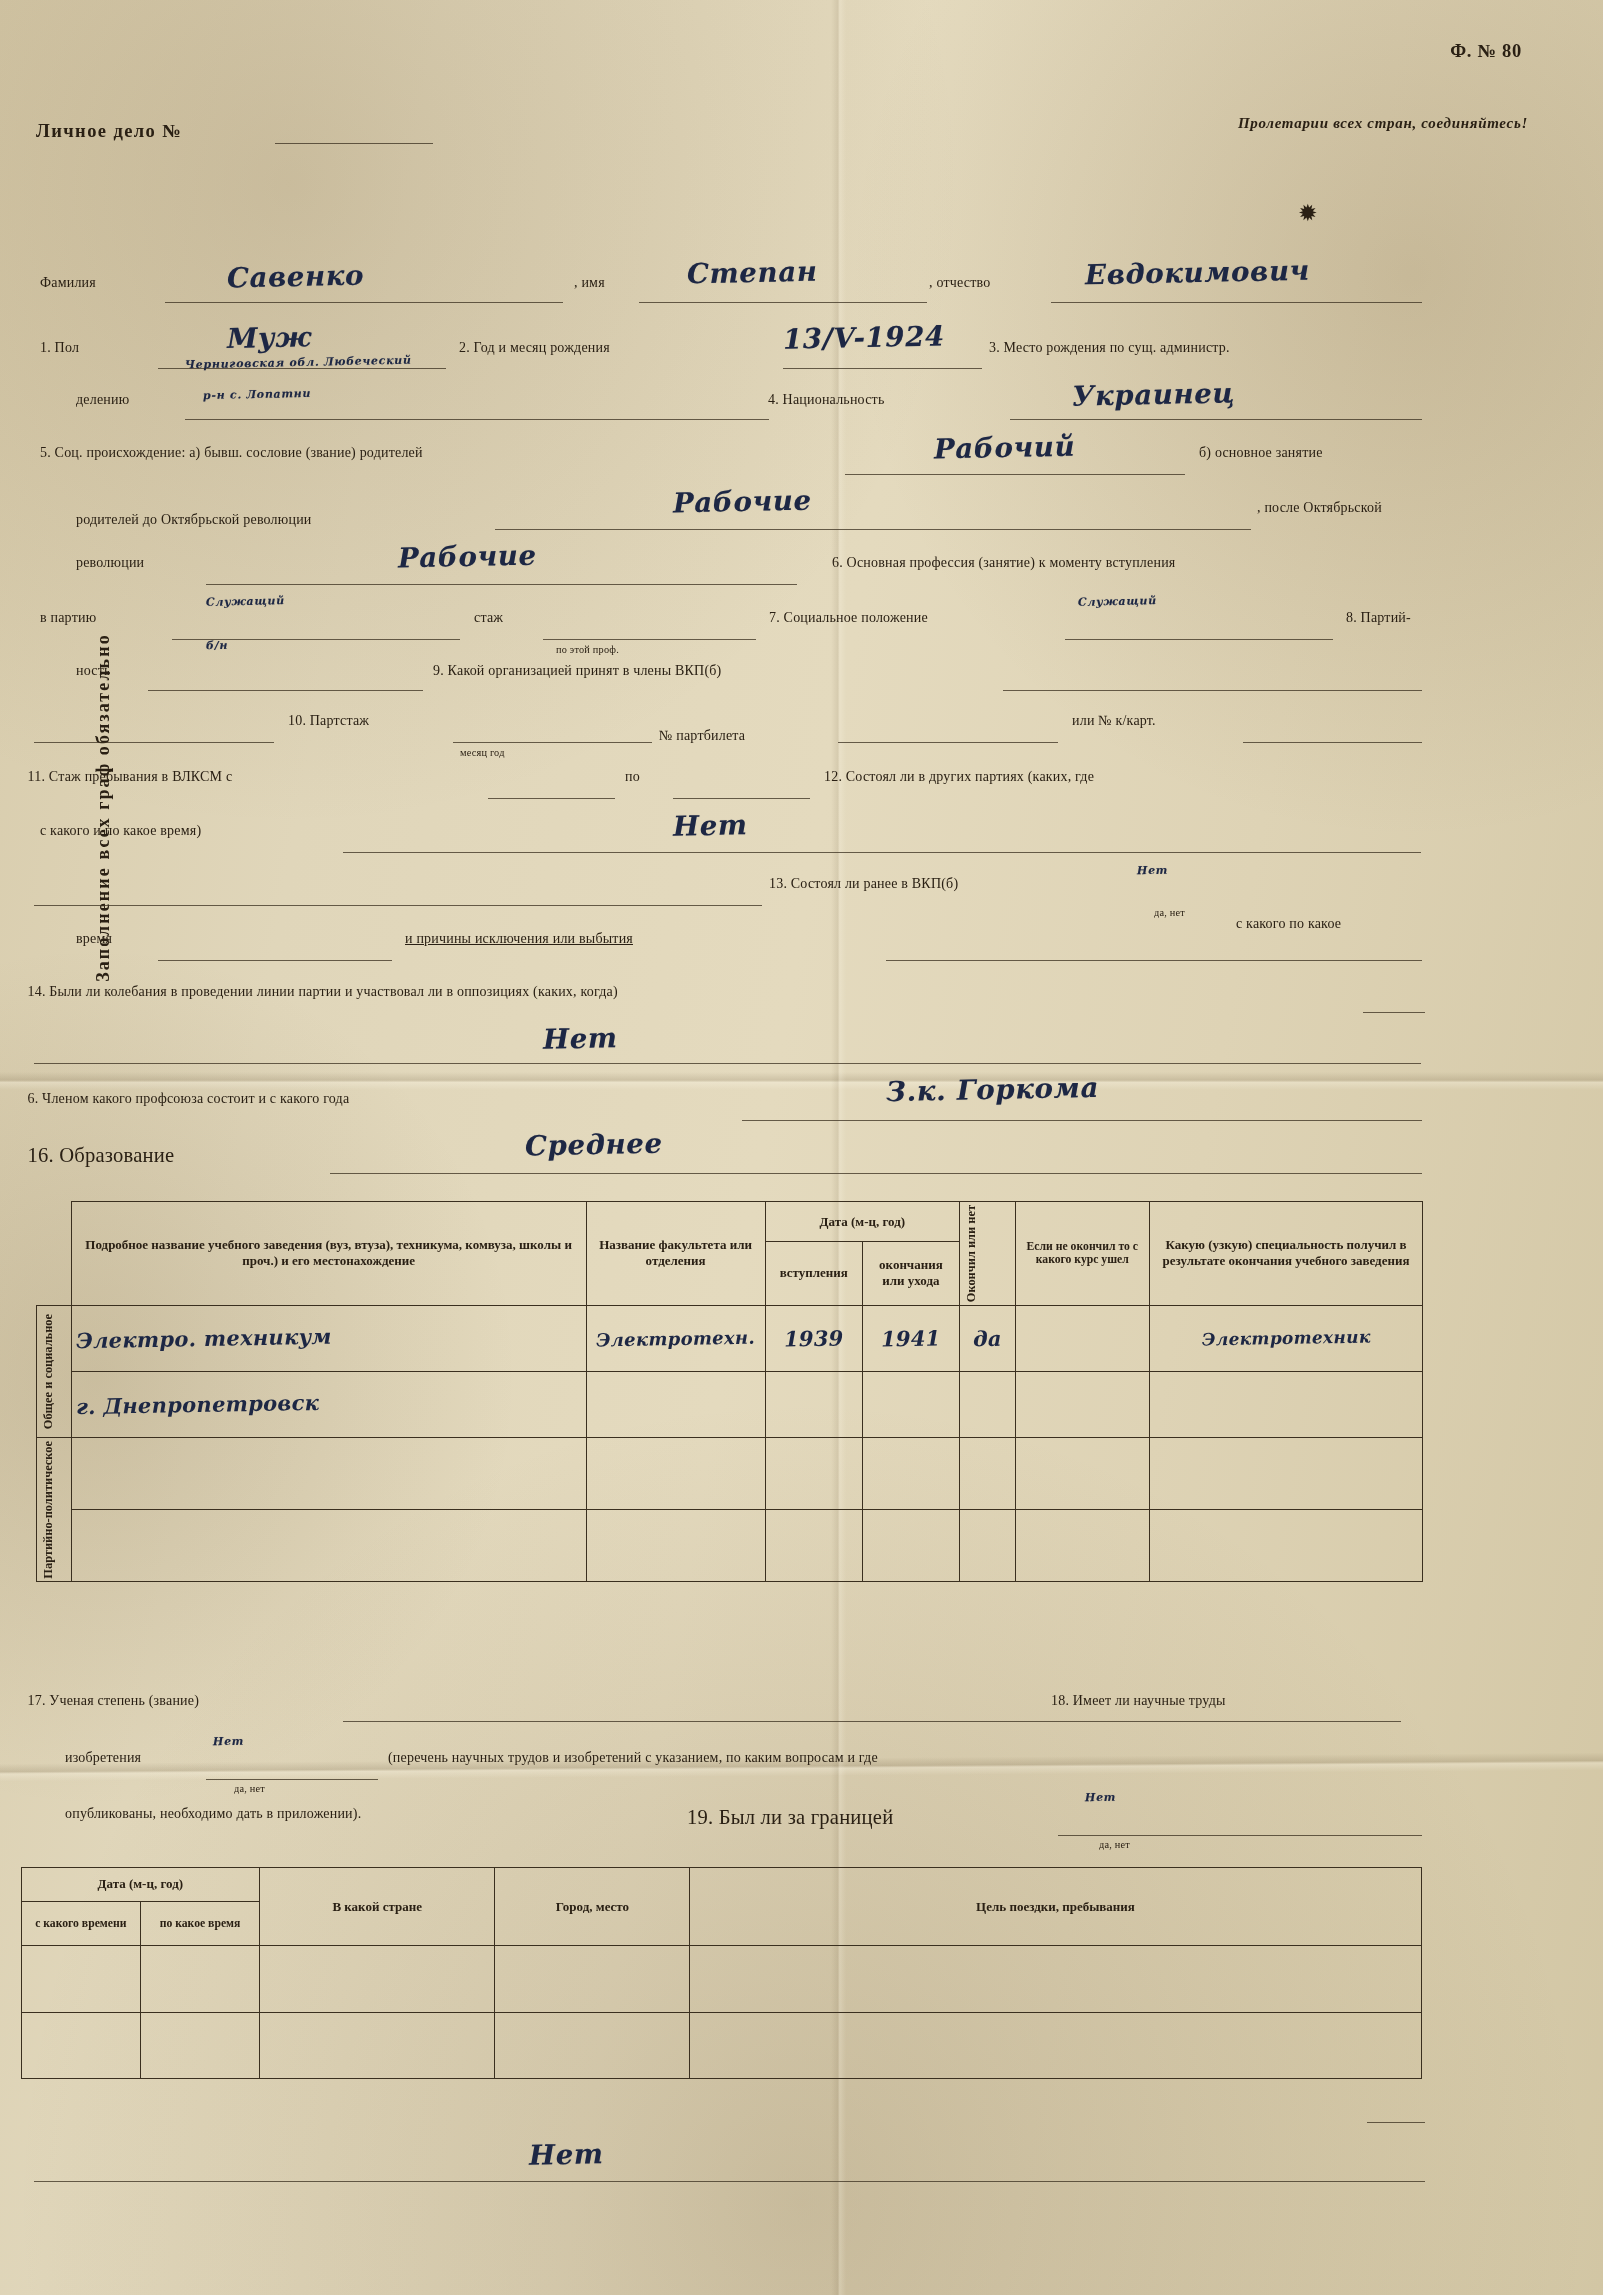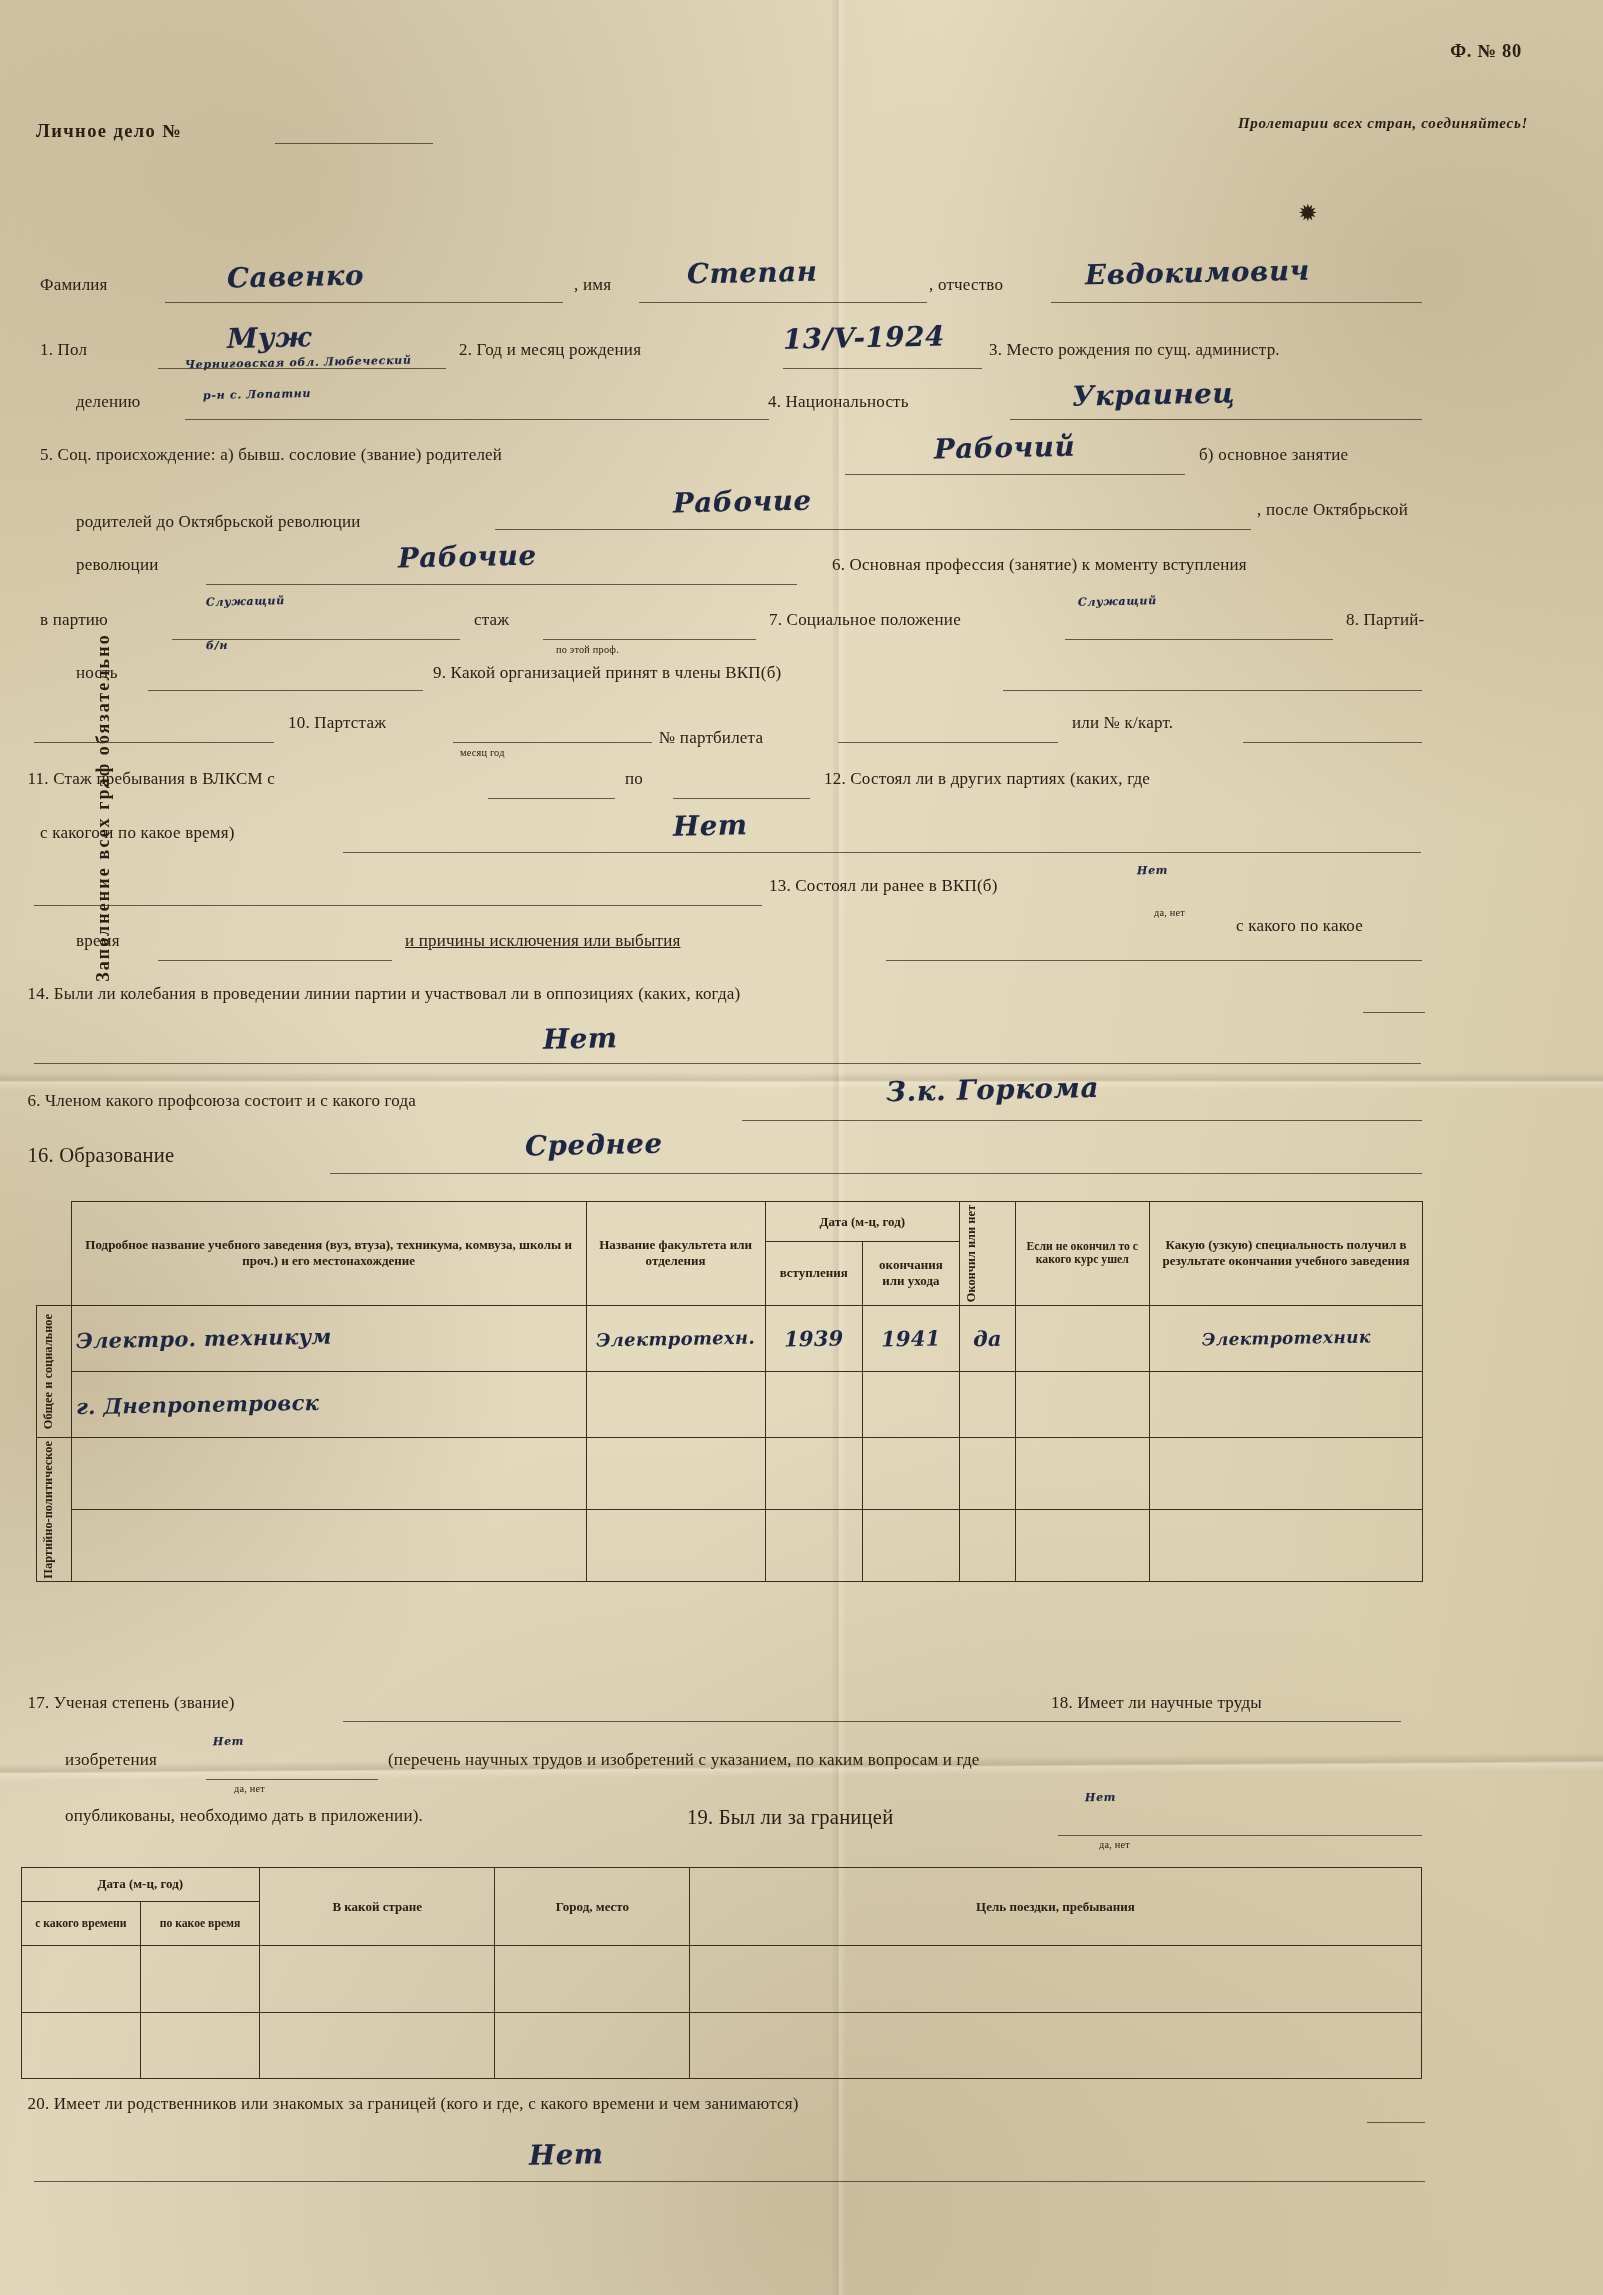--- a/index.html
+++ b/index.html
@@ -58,21 +58,21 @@
   #title-mark{left:1298px;top:199px;font-size:23.4px;}
 
   .sideways{
     position:absolute;left:-206px;top:797px;width:618px;
     transform:rotate(-90deg);
     transform-origin:center center;
     font-size:18px;font-weight:bold;letter-spacing:2.1px;color:#2a2014;
     text-align:center;
   }
 
-  .fld{position:absolute;font-size:17px;}
+  .fld{position:absolute;font-size:14px;}
   .hw{position:absolute;font-size:27.5px;}
 
   
   table.grid{position:absolute;border-collapse:collapse;}
   table.grid td, table.grid th{
     border:1.4px solid #3a2f1f;
     padding:2.7px 4.1px;
     font-size:13px;
     font-weight:bold;
     color:#2a2014;
@@ -366,22 +366,18 @@
       <tr>
         <td class="hcell"></td>
         <td class="hcell"></td>
         <td class="hcell"></td>
         <td class="hcell"></td>
         <td class="hcell"></td>
       </tr>
     </tbody>
   </table>
 
-  <div class="pr print fld" style="left:27.5px;top:2094px;">
-    <span>20.</span>
-    <span>Имеет ли родственников или знакомых за границей (кого и где, с какого времени и чем занимаются)</span>
-  </div>
   <div class="line" style="left:1367px;top:2122px;width:58px;"></div>
   <div class="line" style="left:34px;top:2181px;width:1391px;"></div>
   <div class="pr hand hw" style="left:529px;top:2138px;">Нет</div>
 
 </div>
 
 
 </body></html>

